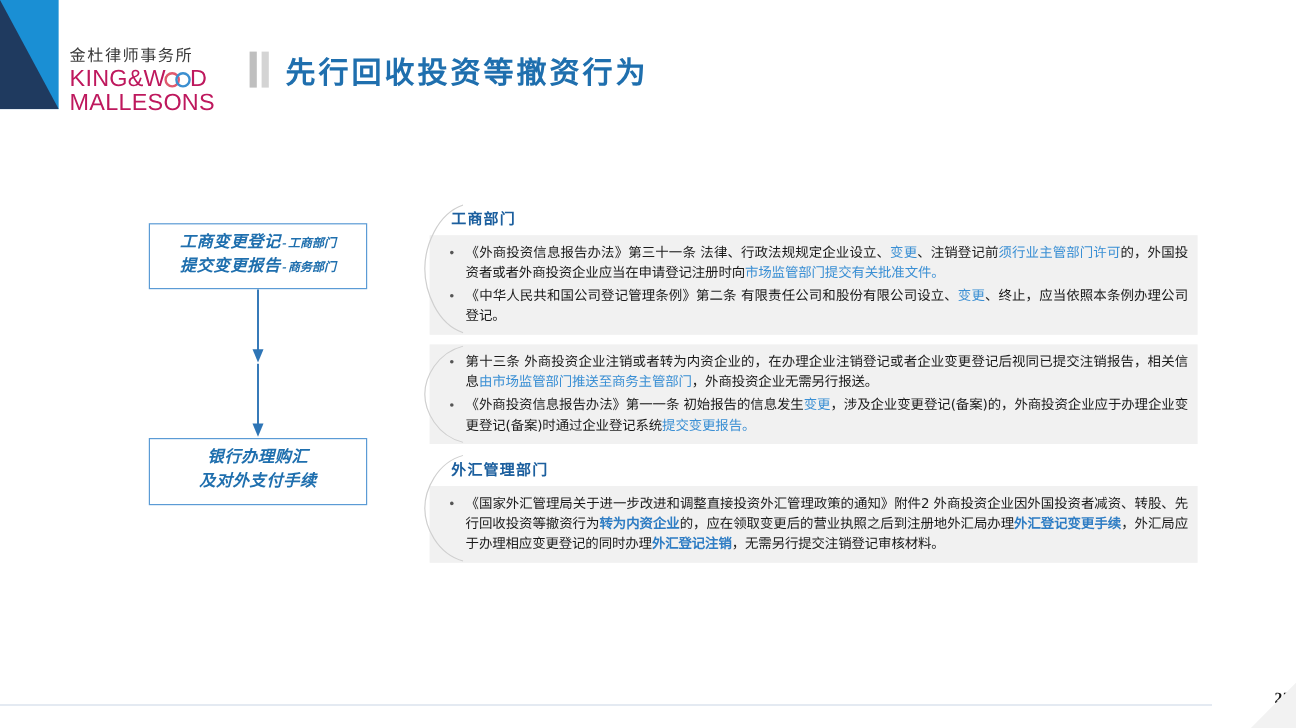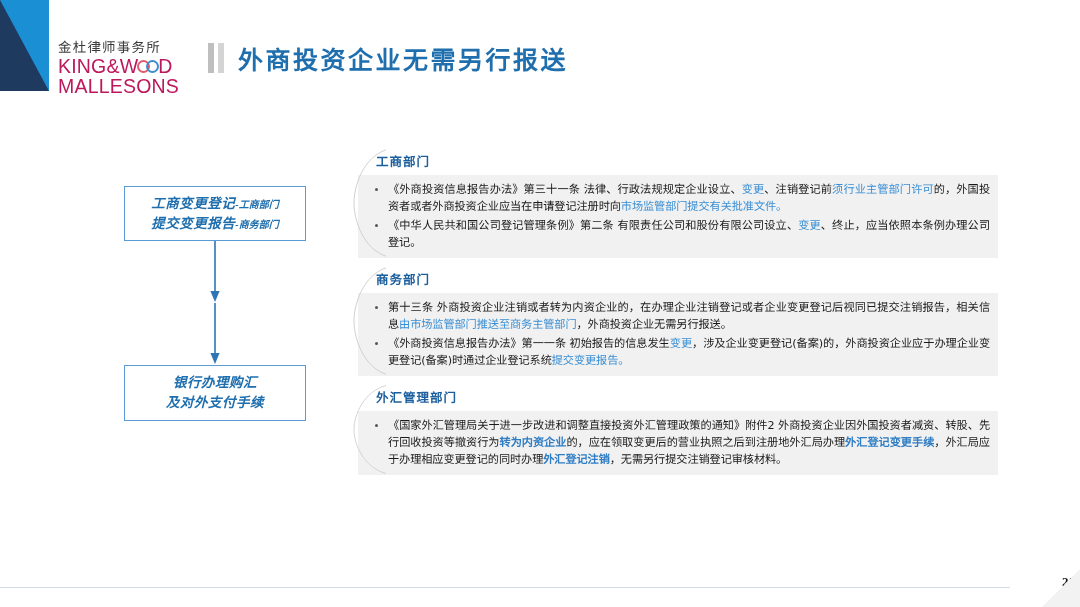--- a/index.html
+++ b/index.html
@@ -124,21 +124,21 @@
     border: 1.3px solid #5b9bd5;
     background: #ffffff;
     display: flex;
     flex-direction: column;
     align-items: center;
     justify-content: center;
     text-align: center;
     padding: 6px 4px;
   }
   .flow-box .line {
-    font-family: Liberation Serif, serif;
+    font-family: Liberation Mono, monospace;
     font-size: 13.5px;
     font-weight: bold;
     font-style: italic;
     color: #1f6fae;
     letter-spacing: 0.5px;
     white-space: nowrap;
     line-height: 1.45;
   }
   .flow-box .suffix {
     font-size: 10px;
@@ -154,21 +154,21 @@
     width: 182px;
     display: flex;
     justify-content: center;
   }
   .arrow svg { display: block; }
 
   
   .panels {
     position: absolute;
     left: 358px;
-    top: 148px;
+    top: 169px;
     width: 640px;
   }
   .panel { position: relative; }
   .panel + .panel { margin-top: 8px; }
   .panel-arc {
     position: absolute;
     left: -6px;
     top: 0;
     width: 34px;
     height: 100%;
@@ -269,21 +269,21 @@
       <span>D</span>
     </div>
     <div class="logo-en2">MALLESONS</div>
   </div>
 
   <div class="title-row">
     <span class="title-bars">
         <i></i>
         <i></i>
       </span>
-    <span class="slide-title">外商投资企业无需另行报送</span>
+    <span class="slide-title">先行回收投资等撤资行为</span>
   </div>
 
   <div class="flow">
 
     <div class="flow-box b1">
       <div class="line">
         <span>工商变更登记</span><span class="suffix">-工商部门</span>
       </div>
       <div class="line">
         <span>提交变更报告</span><span class="suffix">-商务部门</span>
@@ -332,21 +332,20 @@
         </ul>
       </div>
     </div>
 
     <div class="panel">
       <div class="panel-arc">
         <svg viewBox="0 0 34 120" preserveAspectRatio="none" xmlns="http://www.w3.org/2000/svg">
           <path d="M34 2 C12 10, 2 40, 2 60 C2 80, 12 110, 34 118" fill="none" stroke="#cfcfcf" stroke-width="1"></path>
         </svg>
       </div>
-      <div class="panel-head">商务部门</div>
       <div class="panel-body">
         <ul class="bullets">
           <li><span>第十三条 外商投资企业注销或者转为内资企业的，在办理企业注销登记或者企业变更登记后视同已提交注销报告，相关信息</span><span class="hl">由市场监管部门推送至商务主管部门</span><span>，外商投资企业无需另行报送。</span></li>
           <li><span>《外商投资信息报告办法》第一一条 初始报告的信息发生</span><span class="hl">变更</span><span>，涉及企业变更登记(备案)的，外商投资企业应于办理企业变更登记(备案)时通过企业登记系统</span><span class="hl">提交变更报告。</span></li>
         </ul>
       </div>
     </div>
 
     <div class="panel">
       <div class="panel-arc">

